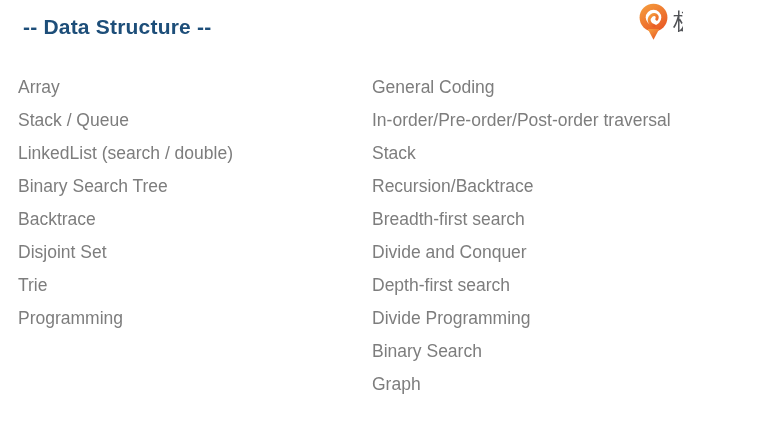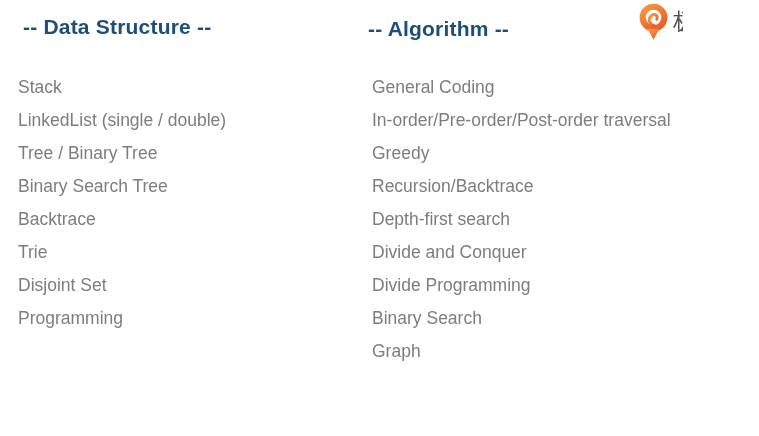--- a/index.html
+++ b/index.html
@@ -62,40 +62,40 @@
     letter-spacing: 0.5px;
   }
 </style>
 </head>
 <body>
 
 <div class="slide">
 
   <div class="col-header left">-- Data Structure --</div>
 
-  <div class="col-header right">-- Algorithm --</div>
 
   <div class="item-list left">
-      <div class="item">Stack</div>
-      <div class="item">LinkedList (single / double)</div>
-      <div class="item">Tree / Binary Tree</div>
+      <div class="item">Array</div>
+      <div class="item">Stack / Queue</div>
+      <div class="item">LinkedList (search / double)</div>
       <div class="item">Binary Search Tree</div>
       <div class="item">Backtrace</div>
+      <div class="item">Disjoint Set</div>
       <div class="item">Trie</div>
-      <div class="item">Disjoint Set</div>
       <div class="item">Programming</div>
     </div>
 
   <div class="item-list right">
       <div class="item">General Coding</div>
       <div class="item">In-order/Pre-order/Post-order traversal</div>
-      <div class="item">Greedy</div>
+      <div class="item">Stack</div>
       <div class="item">Recursion/Backtrace</div>
+      <div class="item">Breadth-first search</div>
+      <div class="item">Divide and Conquer</div>
       <div class="item">Depth-first search</div>
-      <div class="item">Divide and Conquer</div>
       <div class="item">Divide Programming</div>
       <div class="item">Binary Search</div>
       <div class="item">Graph</div>
     </div>
 
   <div class="logo">
     <svg class="logo-icon" viewBox="0 0 40 50" xmlns="http://www.w3.org/2000/svg">
       <defs>
         <linearGradient id="lg" x1="0" y1="0" x2="0.7" y2="1">
           <stop offset="0" stop-color="#f6a13f"></stop>

